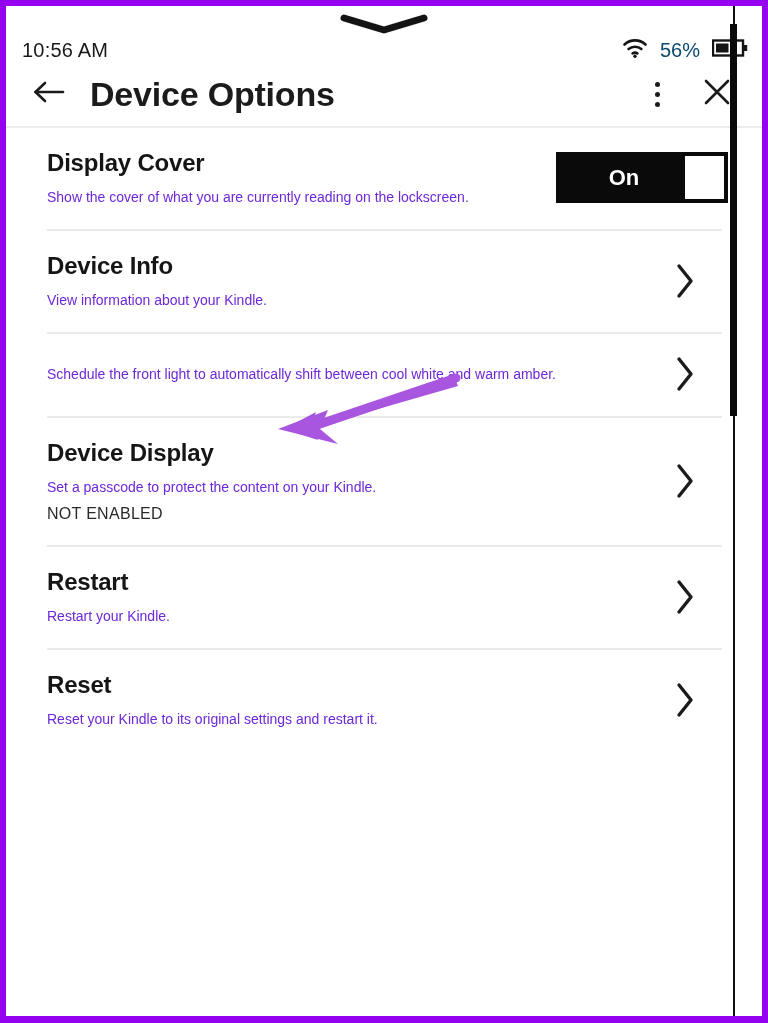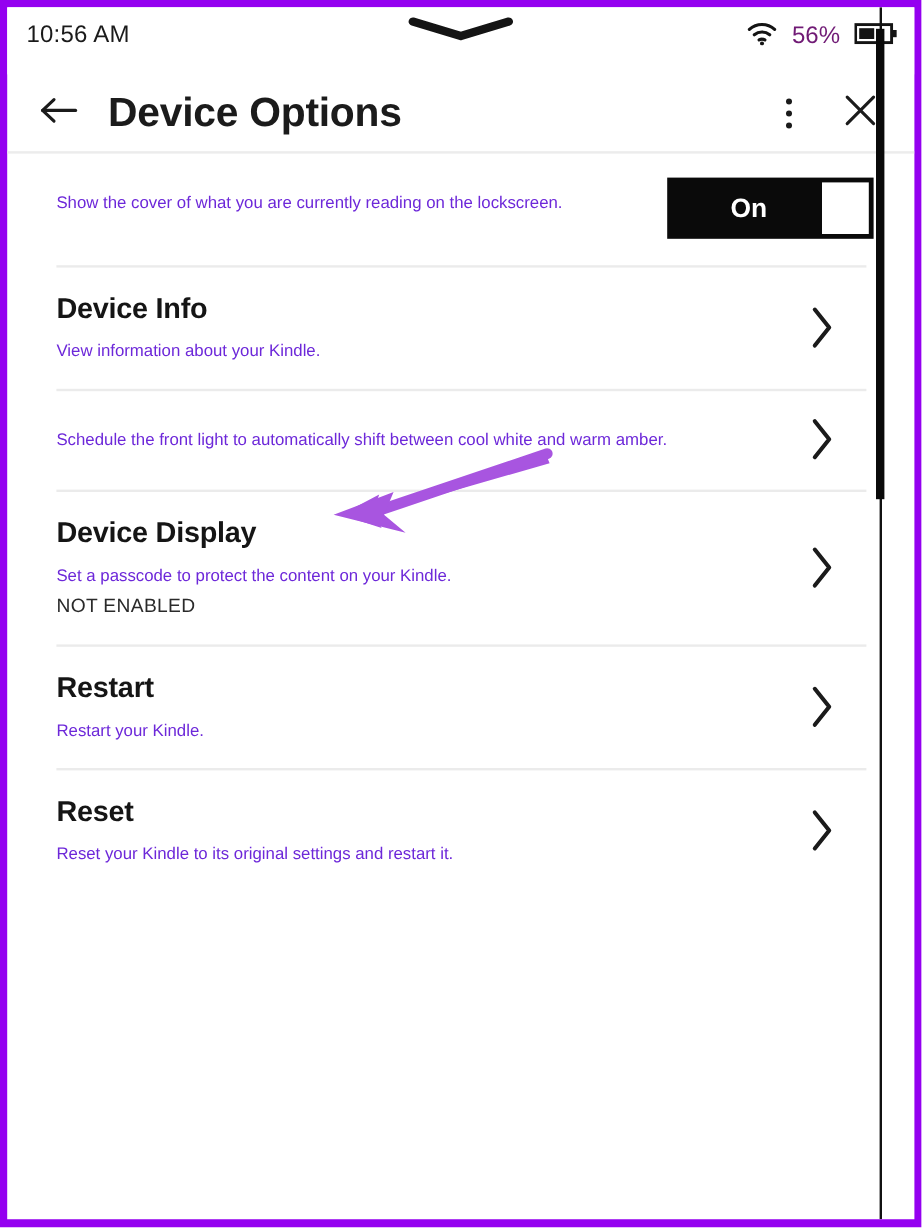--- a/index.html
+++ b/index.html
@@ -23,37 +23,37 @@
     overflow: hidden;
   }
 
   
   #statusbar {
     position: relative;
     height: 56px;
     width: 100%;
     background: #ffffff;
     display: flex;
-    align-items: flex-start;
+    align-items: flex-end;
     justify-content: space-between;
     padding: 0 14px 0 16px;
   }
   #status-time {
     font-size: 20px;
     color: #1a1a1a;
     letter-spacing: 0.2px;
     padding-top: 12px;
   }
   #status-right {
     display: flex;
     align-items: center;
     gap: 12px;
     padding-top: 12px;
   }
-  #battery-pct { font-size: 20px; color: #701a75; }
+  #battery-pct { font-size: 20px; color: #0c4a6e; }
   .wifi-icon { display: block; }
   .battery-icon { display: block; }
 
   #drag-handle {
     position: absolute;
     left: 50%;
     top: 8px;
     transform: translateX(-50%);
     width: 88px;
     height: 22px;
@@ -244,20 +244,21 @@
           <path d="M4 4 L26 26 M26 4 L4 26" fill="none" stroke="#1b1b1b" stroke-width="2.6" stroke-linecap="round"></path>
         </svg>
       </span>
     </div>
   </div>
 
   <div id="list">
 
     <div class="row">
       <div class="row-text">
+        <div class="row-title">Display Cover</div>
         <div class="row-desc" style="max-width:430px;">Show the cover of what you are currently reading on the lockscreen.</div>
       </div>
       <div class="toggle">
         <span class="toggle-label">On</span>
         <span class="toggle-knob"></span>
       </div>
     </div>
 
     <div class="row">
       <div class="row-text">

